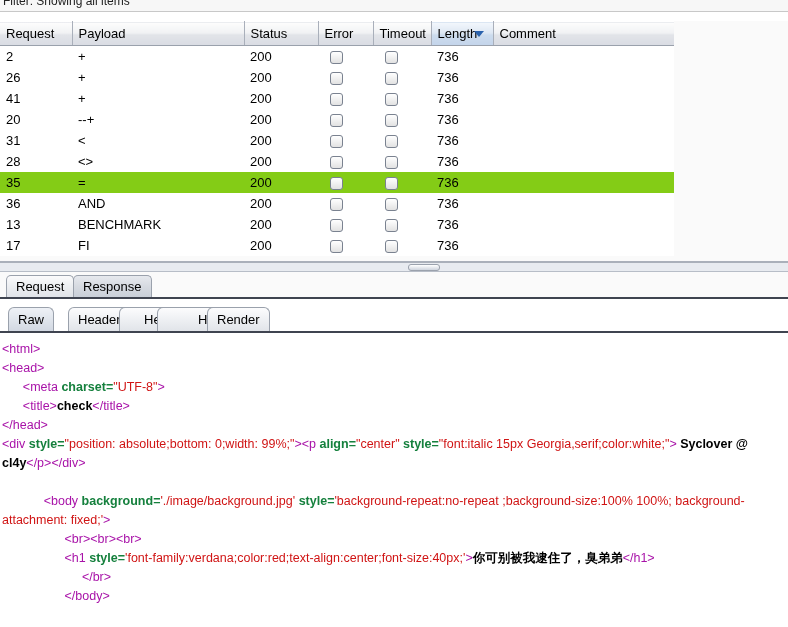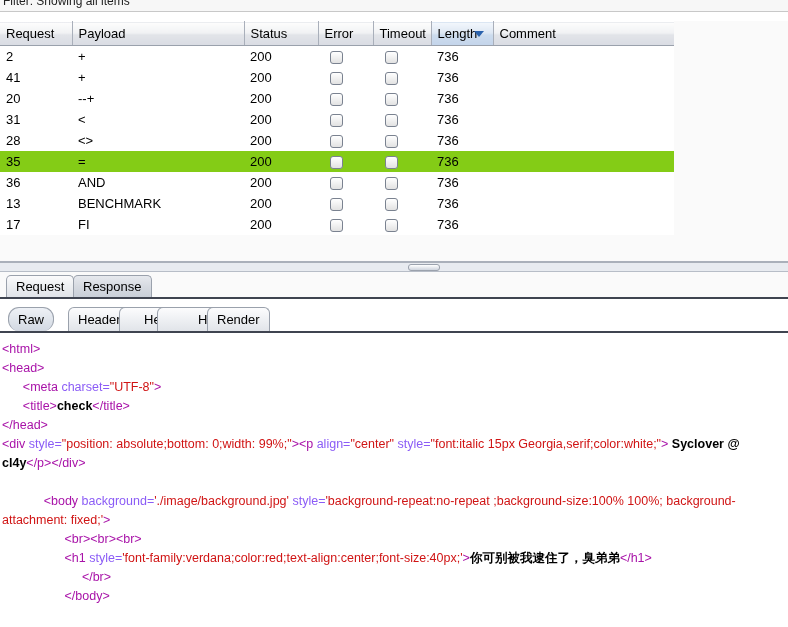--- a/index.html
+++ b/index.html
@@ -192,21 +192,20 @@
     border: 1px solid #9aa1ac;
     border-bottom: none;
     border-radius: 6px 6px 0 0;
     background: linear-gradient(to bottom, #fcfcfd 0%, #eef0f3 50%, #e1e4e9 100%);
     box-sizing: border-box;
     white-space: nowrap;
     color: #000;
   }
   .vtab.active {
     background: linear-gradient(to bottom, #eef1f6 0%, #e0e5ec 50%, #d2d8e2 100%);
-    border-radius: 11px;
   }
   #vtab-0 { left: 8px; }
   #vtab-1 { left: 68px; }
   #vtab-2 { left: 119px; padding-left: 24px; }
   #vtab-3 { left: 157px; padding-left: 40px; }
   #vtab-4 { left: 207px; }
 
   
   .response-body {
     position: absolute;
@@ -217,21 +216,21 @@
     overflow: hidden;
     font-family: "Liberation Sans", sans-serif;
     font-size: 12.5px;
     line-height: 19px;
     padding: 5px 0 0 2px;
     box-sizing: border-box;
     white-space: pre-wrap;
     word-break: break-word;
   }
   .tg   { color: #a812a8; }            
-  .at   { color: #8b5cf6; }            
+  .at   { color: #15803d; font-weight: bold; }            
   .av   { color: #d01414; }            
   .tx   { color: #000000; font-weight: bold; text-align: center; }  
   .ind  { white-space: pre; }
 </style>
 </head>
 <body>
 
 <div class="filter-bar">
   <span>Filter: Showing all items</span>
 </div>
@@ -265,20 +264,29 @@
         <tr>
           <td>2</td>
           <td>+</td>
           <td>200</td>
           <td><span class="cb"></span></td>
           <td><span class="cb"></span></td>
           <td>736</td>
           <td></td>
         </tr>
         <tr>
+          <td>26</td>
+          <td>+</td>
+          <td>200</td>
+          <td><span class="cb"></span></td>
+          <td><span class="cb"></span></td>
+          <td>736</td>
+          <td></td>
+        </tr>
+        <tr>
           <td>41</td>
           <td>+</td>
           <td>200</td>
           <td><span class="cb"></span></td>
           <td><span class="cb"></span></td>
           <td>736</td>
           <td></td>
         </tr>
         <tr>
           <td>20</td>

